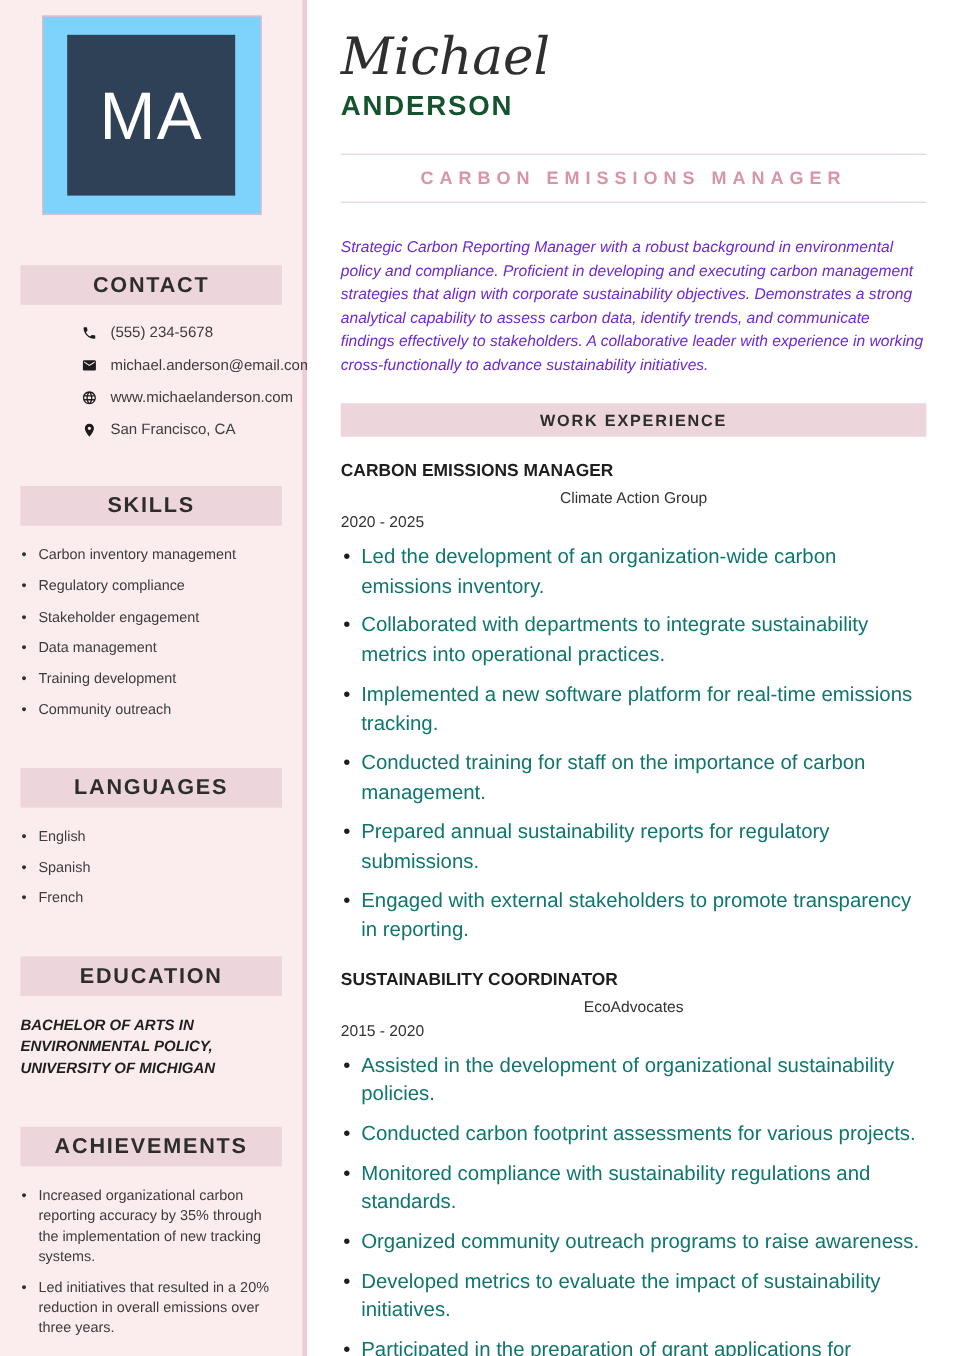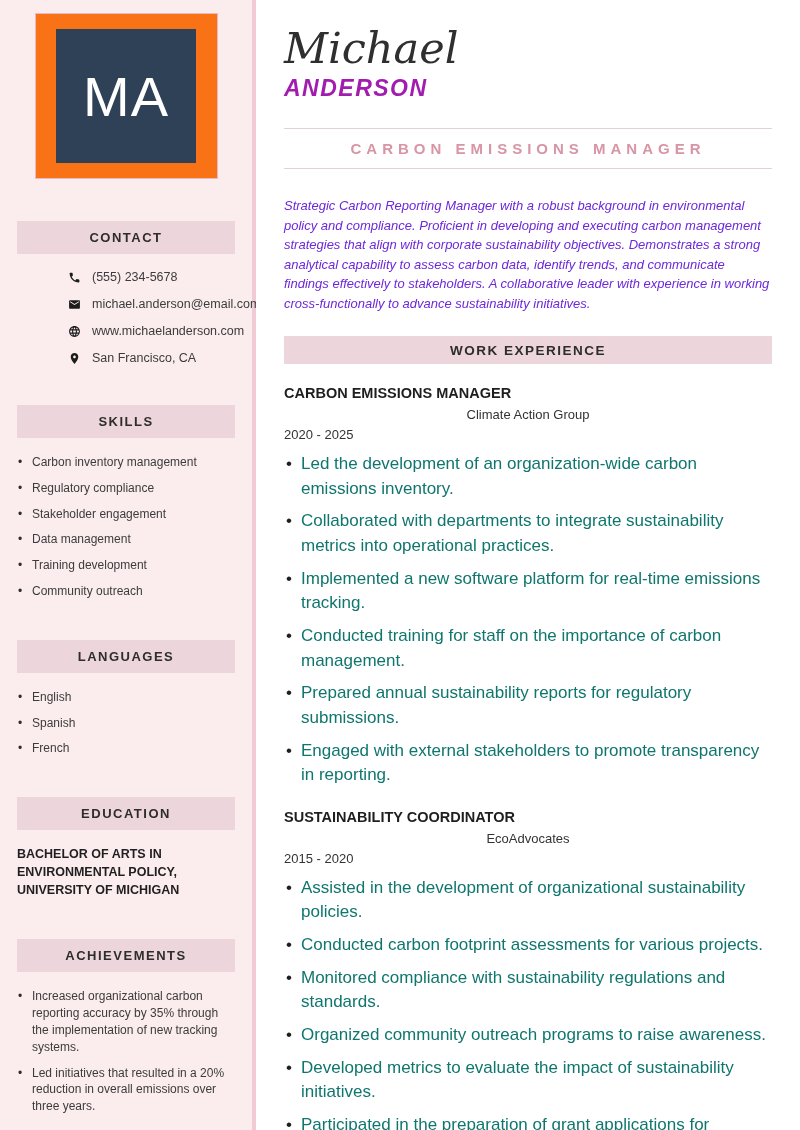--- a/index.html
+++ b/index.html
@@ -19,21 +19,21 @@
     width: 256px;
     flex-shrink: 0;
     background: #fbecee;
     border-right: 4px solid #f0cbd5;
     padding-bottom: 20px;
   }
   .avatar-frame {
     width: 183px;
     height: 166px;
     margin: 13px auto 0 auto;
-    background: #f97316;
+    background: #7dd3fc;
     border: 1px solid #e9b9c4;
     display: flex;
     align-items: center;
     justify-content: center;
   }
   .avatar-box {
     width: 140px;
     height: 134px;
     background: #2e4156;
     color: #ffffff;
@@ -46,21 +46,21 @@
   }
   .side-section { margin-top: 40px; }
   .side-section.first { margin-top: 42px; }
   .side-header {
     background: #ecd5db;
     margin: 0 17px 16px 17px;
     height: 33px;
     display: flex;
     align-items: center;
     justify-content: center;
-    font-size: 13px;
+    font-size: 18px;
     font-weight: bold;
     letter-spacing: 1.5px;
     color: #2d2d2d;
   }
   .contact-list { padding: 0 18px 0 20px; margin-left: 48px; }
   .contact-row {
     display: flex;
     align-items: center;
     gap: 11px;
     margin-bottom: 13px;
@@ -82,43 +82,43 @@
     position: absolute;
     left: 0;
     color: #2d2d2d;
   }
   .education-text {
     padding: 0 17px;
     font-size: 12.5px;
     font-weight: bold;
     line-height: 1.42;
     color: #1f1f1f;
+    font-style: italic;
   }
 
   
   .main {
     flex: 1;
     background: #ffffff;
     padding: 26px 28px 0 28px;
   }
   .first-name {
     font-family: "DejaVu Serif", serif;
     font-style: italic;
     font-size: 43px;
     font-weight: 500;
     color: #2f2f2f;
     line-height: 1.05;
   }
   .last-name {
     font-size: 23px;
     font-weight: bold;
     letter-spacing: 1.5px;
-    color: #a21caf;
+    color: #14532d;
     margin-top: 4px;
-    font-style: italic;
   }
   .title-rule {
     border: none;
     border-top: 1px solid #e4d0d6;
     margin: 0;
   }
   .title-band { margin-top: 26px; }
   .job-title-text {
     text-align: center;
     color: #d795a5;

